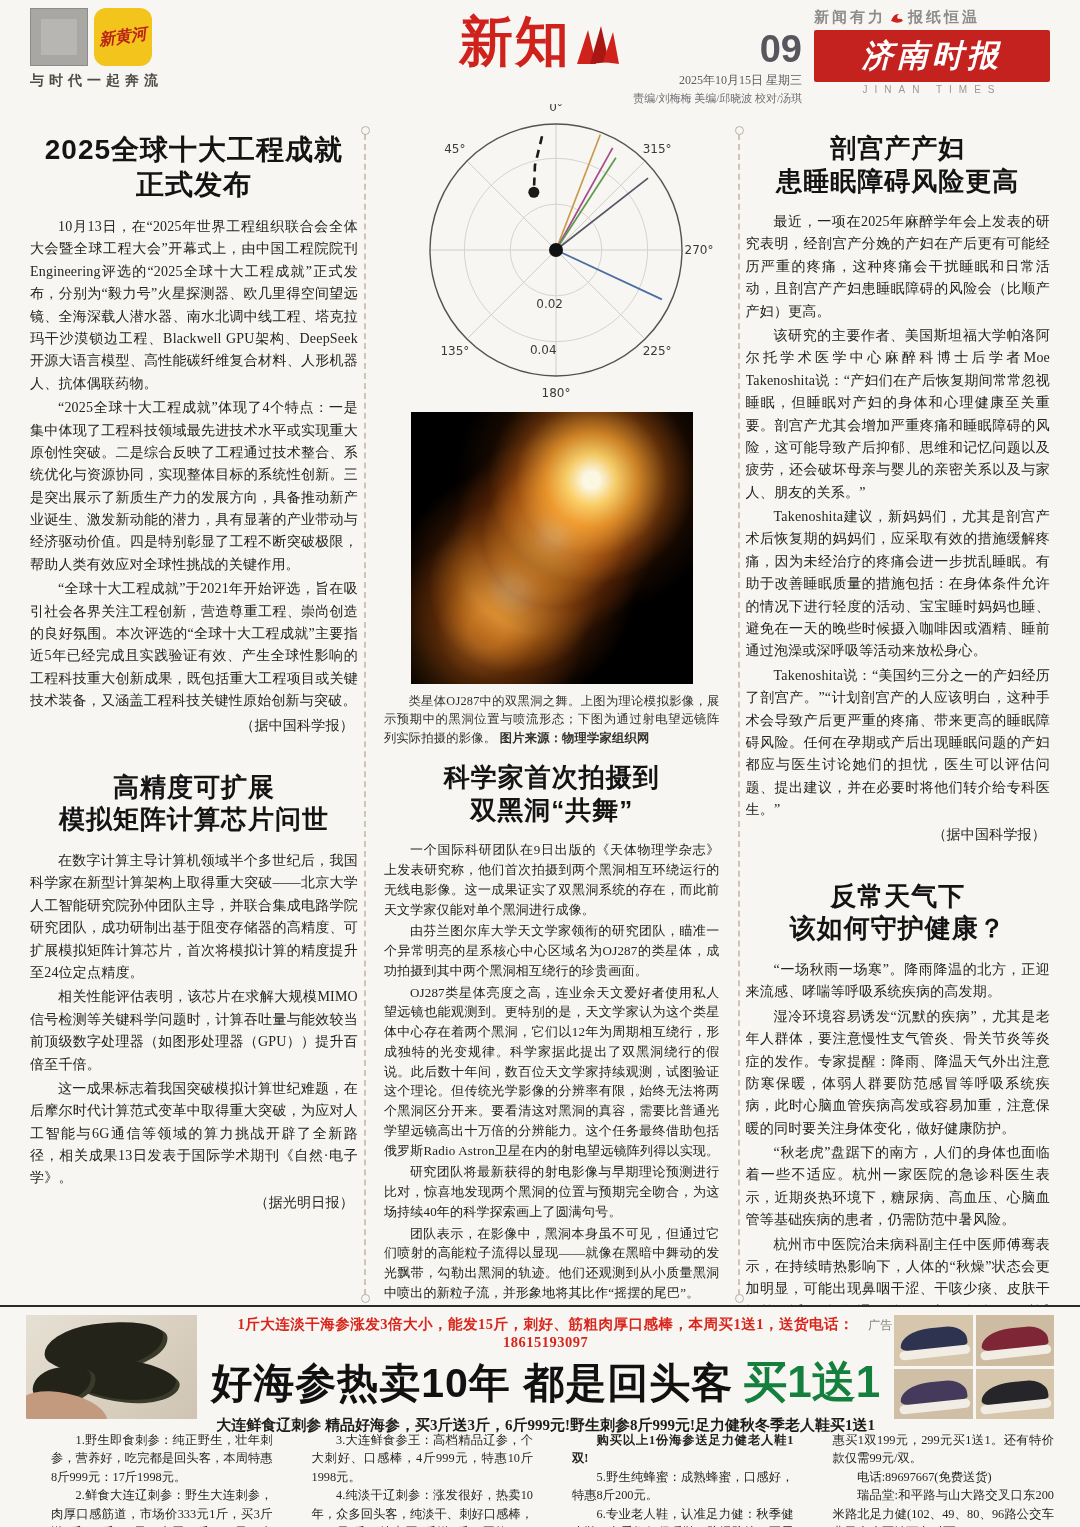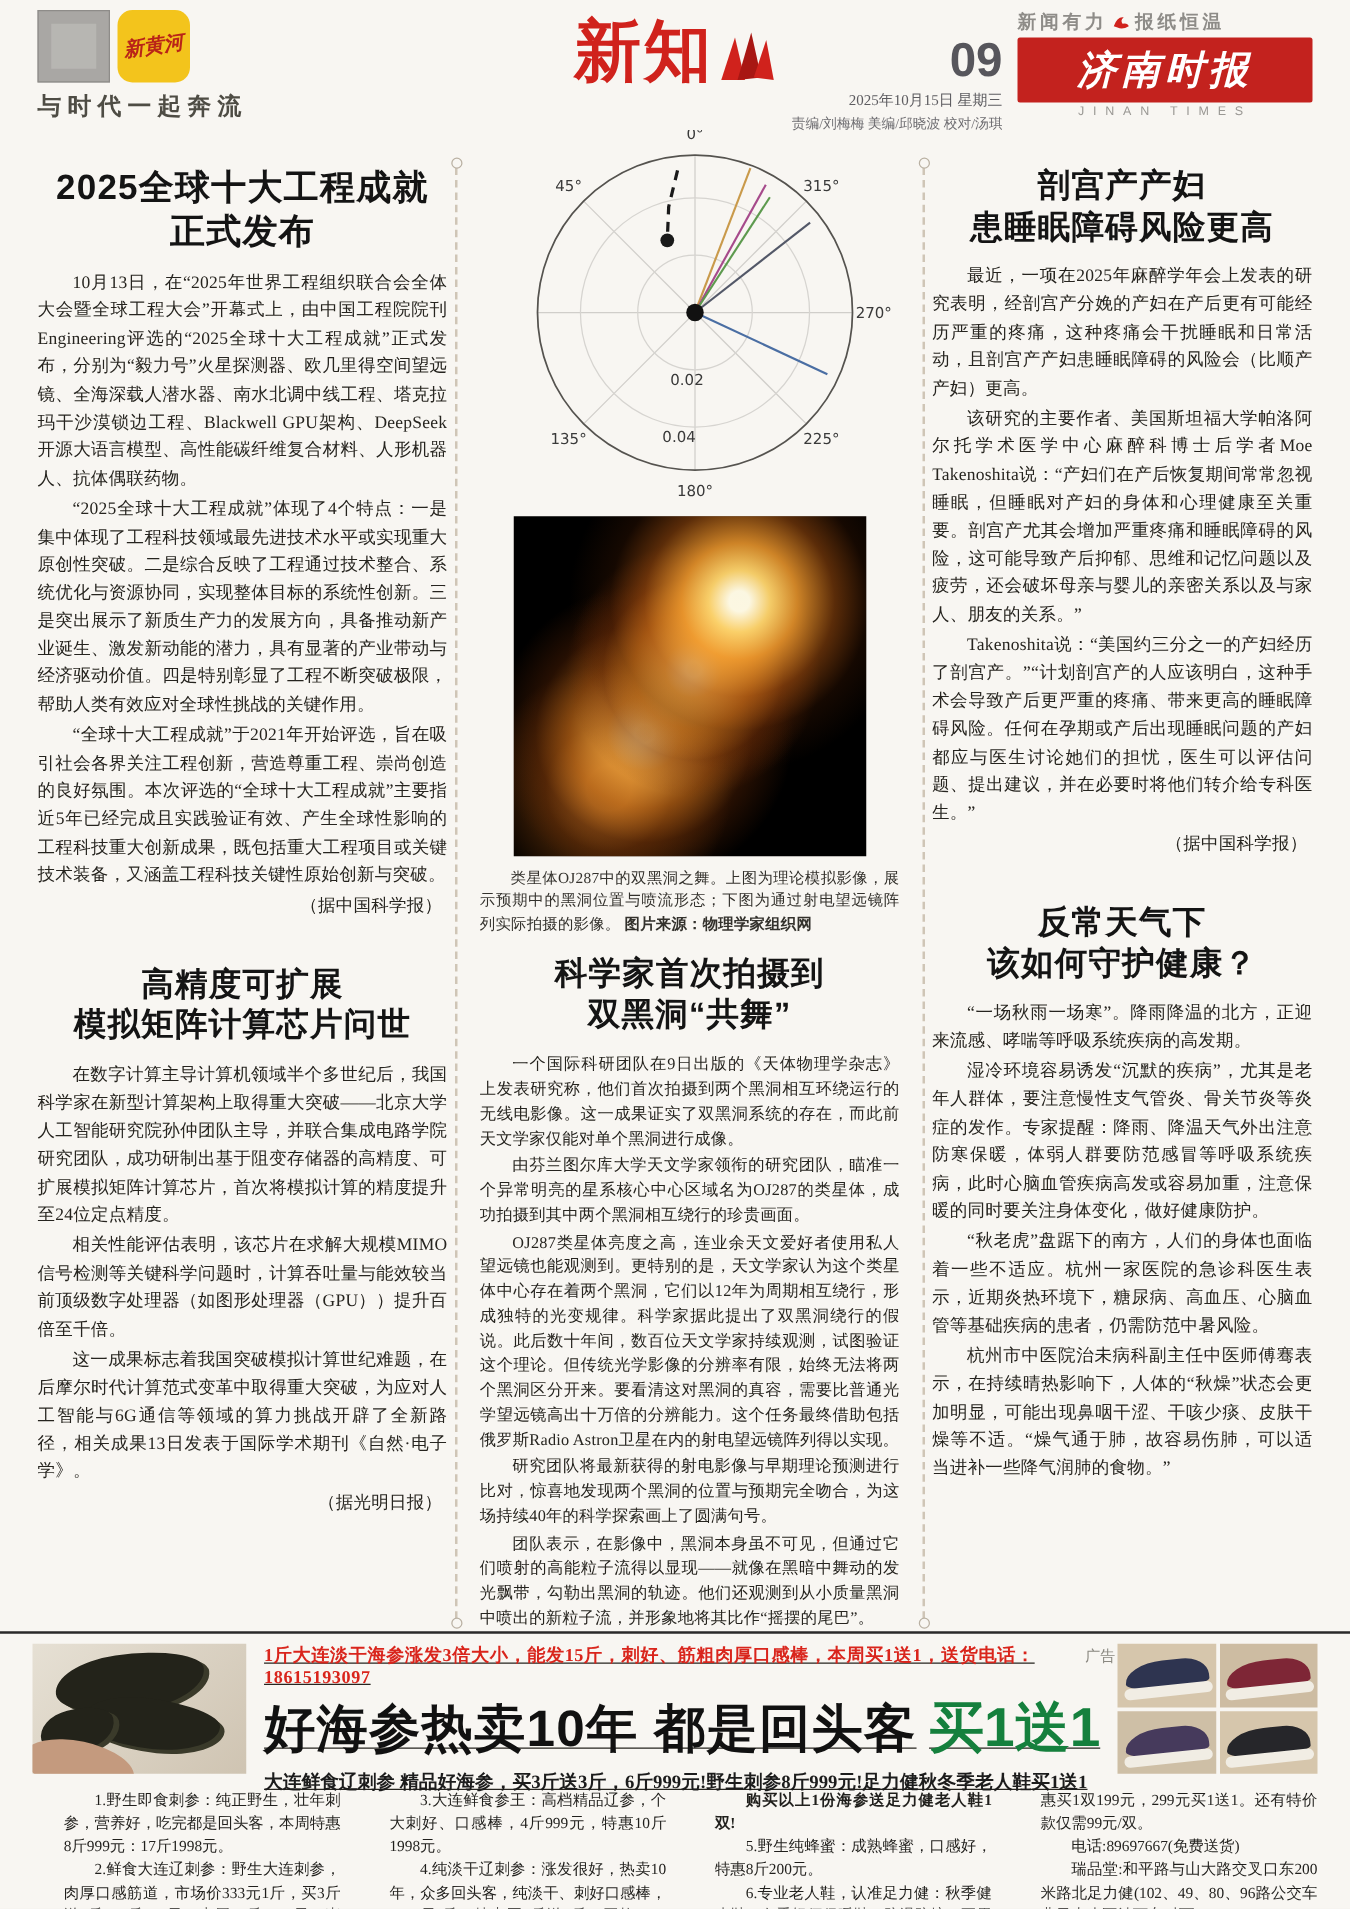--- a/index.html
+++ b/index.html
@@ -8,21 +8,21 @@
   .page { width:1080px; height:1527px; background:#f8f6f2; overflow:hidden; position:relative; }
 
   
   .hdr { height:100px; padding:8px 30px 0 30px; display:flex; justify-content:space-between; position:relative; }
   .hdr-left { width:230px; }
   .logos { display:flex; gap:6px; }
   .logo-gray { width:58px; height:58px; background:#a9a7a4; border:1px solid #8e8c89; position:relative; }
   .logo-gray::after { content:""; position:absolute; inset:10px; background:#c2c0bd; opacity:.6; }
   .logo-yellow { width:58px; height:58px; background:#f3c41c; border-radius:12px; display:flex; align-items:center; justify-content:center; }
   .logo-yellow span { font-family:"Liberation Serif",serif; font-style:italic; font-weight:bold; font-size:16px; color:#b92318; transform:rotate(-8deg); }
-  .hdr-slogan { margin-top:6px; font-size:19px; font-weight:bold; letter-spacing:5px; color:#4e4c44; }
+  .hdr-slogan { margin-top:6px; font-size:14px; font-weight:bold; letter-spacing:5px; color:#4e4c44; }
   .hdr-center { position:absolute; left:50%; top:14px; transform:translateX(-50%); display:flex; align-items:flex-end; gap:4px; }
   .nz { font-family:"Liberation Sans","DejaVu Sans",sans-serif; font-weight:bold; font-size:54px; line-height:1; color:#d0221c; letter-spacing:2px; }
   .hdr-right { display:flex; gap:12px; align-items:flex-start; }
   .hr-meta { text-align:right; padding-top:22px; }
   .pageno { font-family:"Liberation Sans",sans-serif; font-weight:bold; font-size:38px; line-height:1; color:#57565c; }
   .hr-date { margin-top:4px; font-size:12px; color:#5d5c60; }
   .hr-editors { margin-top:2px; font-size:11px; color:#6d6c70; }
   .hr-brand { width:236px; }
   .brand-slogan { display:flex; align-items:center; gap:4px; font-size:15px; letter-spacing:3px; color:#8e8c88; font-weight:bold; }
   .brand-box { margin-top:3px; height:52px; background:#c3221e; color:#fff; display:flex; align-items:center; justify-content:center; font-style:italic; font-weight:bold; font-size:31px; letter-spacing:4px; border-radius:2px; }
@@ -61,21 +61,21 @@
 
   
   .ad { height:222px; border-top:2px solid #2a2a2a; padding:8px 26px 0 26px; }
   .ad-row1 { display:flex; gap:14px; height:110px; }
   .ad-photo { width:180px; height:104px; background:linear-gradient(135deg,#e6e0d4,#cfc4b2); position:relative; overflow:hidden; }
   .blob { position:absolute; background:#23231a; border-radius:45% 60% 50% 55%/55% 45% 60% 50%; box-shadow:4px 3px 0 #3a3a2a; }
   .b1 { left:18px; top:8px; width:120px; height:46px; transform:rotate(-8deg); }
   .b2 { left:40px; top:44px; width:110px; height:40px; transform:rotate(6deg); }
   .b3 { left:6px; top:52px; width:60px; height:34px; transform:rotate(-14deg); }
   .hand { position:absolute; left:-8px; bottom:-14px; width:90px; height:40px; background:#c49a7e; border-radius:50%; transform:rotate(12deg); }
-  .ad-main { flex:1; text-align:left;text-decoration:underline; }
+  .ad-main { flex:1; text-align:center; }
   .ad-line1 { color:#d9251c; font-weight:bold; font-size:14.5px; letter-spacing:.5px; }
   .ad-headline { margin-top:2px; font-family:"Liberation Sans",sans-serif; font-weight:bold; white-space:nowrap; }
   .hl-black { font-size:41px; color:#111; letter-spacing:1px; }
   .hl-red { font-size:44px; color:#15803d; margin-left:10px; }
   .ad-line3 { margin-top:4px; font-weight:bold; font-size:15px; color:#1c1c1c; }
   .ad-right { width:168px; position:relative; }
   .ad-label { position:absolute; left:-26px; top:2px; font-size:12px; color:#8a8880; }
   .shoes { display:grid; grid-template-columns:1fr 1fr; gap:3px; width:100%; height:104px; }
   .shoe-cell { background:#d6c6ac; position:relative; overflow:hidden; }
   .shoe-cell:nth-child(2) { background:#cdbca2; } .shoe-cell:nth-child(3) { background:#cebfa6; }
@@ -213,20 +213,21 @@
     <div class="sep"></div>
 
     <section class="col col-right">
       <article>
         <h2 class="ttl ttl-mid">
           <span>剖宫产产妇</span>
           <span>患睡眠障碍风险更高</span>
         </h2>
         <p>最近，一项在2025年麻醉学年会上发表的研究表明，经剖宫产分娩的产妇在产后更有可能经历严重的疼痛，这种疼痛会干扰睡眠和日常活动，且剖宫产产妇患睡眠障碍的风险会（比顺产产妇）更高。</p>
         <p>该研究的主要作者、美国斯坦福大学帕洛阿尔托学术医学中心麻醉科博士后学者Moe Takenoshita说：“产妇们在产后恢复期间常常忽视睡眠，但睡眠对产妇的身体和心理健康至关重要。剖宫产尤其会增加严重疼痛和睡眠障碍的风险，这可能导致产后抑郁、思维和记忆问题以及疲劳，还会破坏母亲与婴儿的亲密关系以及与家人、朋友的关系。”</p>
+        <p>Takenoshita建议，新妈妈们，尤其是剖宫产术后恢复期的妈妈们，应采取有效的措施缓解疼痛，因为未经治疗的疼痛会进一步扰乱睡眠。有助于改善睡眠质量的措施包括：在身体条件允许的情况下进行轻度的活动、宝宝睡时妈妈也睡、避免在一天的晚些时候摄入咖啡因或酒精、睡前通过泡澡或深呼吸等活动来放松身心。</p>
         <p>Takenoshita说：“美国约三分之一的产妇经历了剖宫产。”“计划剖宫产的人应该明白，这种手术会导致产后更严重的疼痛、带来更高的睡眠障碍风险。任何在孕期或产后出现睡眠问题的产妇都应与医生讨论她们的担忧，医生可以评估问题、提出建议，并在必要时将他们转介给专科医生。”</p>
         <p class="attr">（据中国科学报）</p>
       </article>
 
       <article>
         <h2 class="ttl ttl-mid">
           <span>反常天气下</span>
           <span>该如何守护健康？</span>
         </h2>
         <p>“一场秋雨一场寒”。降雨降温的北方，正迎来流感、哮喘等呼吸系统疾病的高发期。</p>

